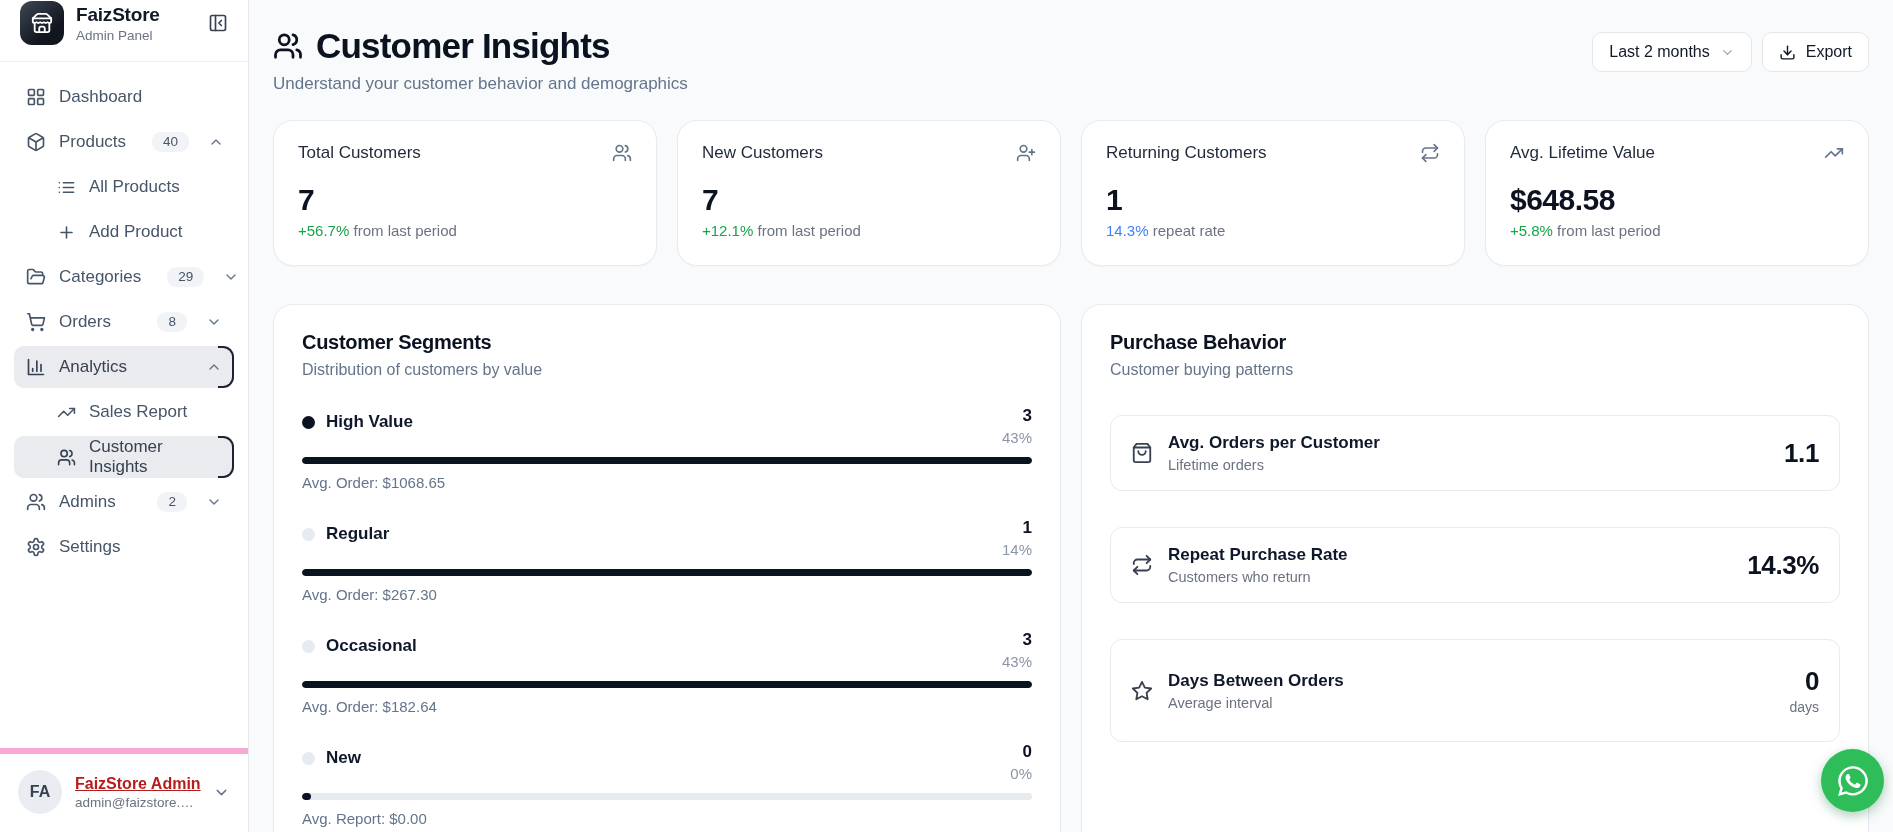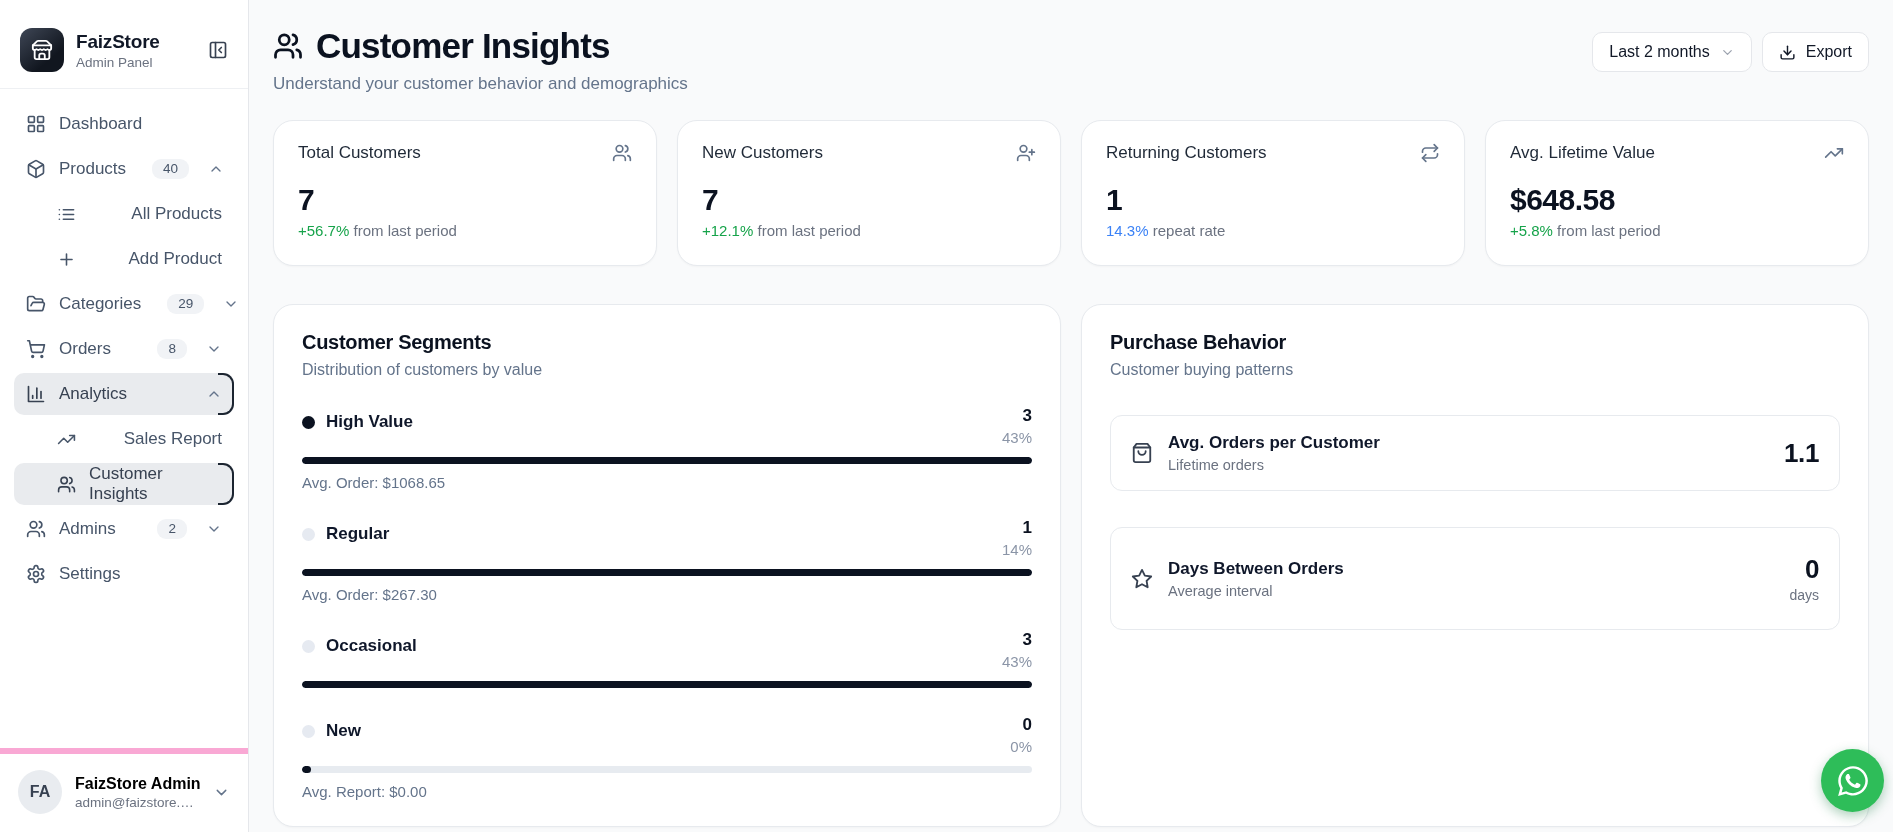--- a/index.html
+++ b/index.html
@@ -14,42 +14,42 @@
   .icon { flex:0 0 auto; }
 
   
   .sidebar {
     width:249px; height:832px; background:#ffffff;
     border-right:1px solid #e5e7eb;
     display:flex; flex-direction:column;
   }
   .sb-header {
     display:flex; align-items:center; gap:12px;
-    padding:28px 18px 16px 20px;
+    padding:1px 18px 16px 20px;
     border-bottom:1px solid #eef0f3;
   }
   .logo-box {
     width:44px; height:44px; border-radius:12px;
     background:linear-gradient(140deg,#3f4756 0%,#11161f 70%);
     display:flex; align-items:center; justify-content:center; color:#fff;
   }
   .sb-title-wrap { flex:1; min-width:0; }
   .sb-title { font-size:19px; font-weight:700; color:#111827; letter-spacing:-0.2px; }
   .sb-subtitle { font-size:13.5px; color:#6b7280; margin-top:2px; }
   .collapse-btn { color:#374151; cursor:pointer; padding:2px; }
 
   .sb-nav { padding:14px 14px 10px 14px; display:flex; flex-direction:column; gap:3px; }
   .nav-item {
     display:flex; align-items:center; gap:13px;
     height:42px; padding:0 12px; border-radius:10px;
     color:#475569; font-size:17px; cursor:pointer; position:relative;
   }
   .nav-item .lbl { flex:0 1 auto; }
   .nav-item .spacer { flex:1; }
-  .nav-sub { padding-left:43px;justify-content:space-between; }
+  .nav-sub { padding-left:43px; }
   .nav-item.active-pill { background:#e9ebee; color:#374151; }
   .nav-item.active-pill::after {
     content:""; position:absolute; top:0; right:0; bottom:0; width:14px;
     border:2.5px solid #1b2430; border-left:none;
     border-radius:0 11px 11px 0;
   }
   .badge {
     background:#f1f3f6; color:#475569; font-size:13.5px;
     padding:3px 11px; border-radius:9px; line-height:1;
   }
@@ -59,21 +59,21 @@
     margin-top:auto; border-top:6px solid #f9a8d4;
     padding:16px 18px 18px 18px;
     display:flex; align-items:center; gap:13px; cursor:pointer;
   }
   .avatar {
     width:44px; height:44px; border-radius:50%;
     background:#e9ecf0; color:#374151; font-size:16px; font-weight:600;
     display:flex; align-items:center; justify-content:center;
   }
   .user-meta { flex:1; min-width:0; }
-  .user-name { font-size:16px; font-weight:700; color:#000000; white-space:nowrap; }
+  .user-name { font-size:16px; font-weight:700; color:#b91c1c; white-space:nowrap;text-decoration:underline; }
   .user-email { font-size:13.5px; color:#6b7280; margin-top:2px; white-space:nowrap; overflow:hidden; text-overflow:ellipsis; }
 
   
   .main { flex:1; padding:26px 24px 0 24px; position:relative; overflow:hidden; }
   .page-header { display:flex; align-items:flex-start; justify-content:space-between; }
   .title-row { display:flex; align-items:center; gap:13px; color:#0b1220; }
   .page-title { font-size:35px; font-weight:700; letter-spacing:-0.8px; color:#0b1220; }
   .page-subtitle { font-size:17px; color:#64748b; margin-top:8px; }
   .header-controls { display:flex; gap:10px; margin-top:6px; }
   .ctrl-btn {
@@ -460,20 +460,21 @@
             <span class="seg-name">Occasional</span>
           </div>
           <div class="seg-nums">
             <div class="seg-count">3</div>
             <div class="seg-pct">43%</div>
           </div>
         </div>
         <div class="seg-bar">
             <div class="seg-fill" style="width: 100%; background: rgb(11, 18, 32);"></div>
           </div>
+        <div class="seg-avg">Avg. Order: $182.64</div>
       </div>
 
       <div class="seg-row">
         <div class="seg-head">
           <div class="seg-name-wrap">
             <span class="seg-dot" style="background: rgb(230, 234, 241);"></span>
             <span class="seg-name">New</span>
           </div>
           <div class="seg-nums">
             <div class="seg-count">0</div>
@@ -501,20 +502,37 @@
           </span>
         <div class="bhv-meta">
           <div class="bhv-label">Avg. Orders per Customer</div>
           <div class="bhv-sub">Lifetime orders</div>
         </div>
         <div class="bhv-val-wrap">
           <div class="bhv-value">1.1</div>
         </div>
       </div>
 
+      <div class="bhv-row">
+        <span class="bhv-icon">
+            <svg width="22" height="22" viewBox="0 0 24 24" fill="none" stroke="currentColor" stroke-width="2" stroke-linecap="round" stroke-linejoin="round">
+              <path d="m17 2 4 4-4 4"></path>
+              <path d="M3 11v-1a4 4 0 0 1 4-4h14"></path>
+              <path d="m7 22-4-4 4-4"></path>
+              <path d="M21 13v1a4 4 0 0 1-4 4H3"></path>
+            </svg>
+          </span>
+        <div class="bhv-meta">
+          <div class="bhv-label">Repeat Purchase Rate</div>
+          <div class="bhv-sub">Customers who return</div>
+        </div>
+        <div class="bhv-val-wrap">
+          <div class="bhv-value">14.3%</div>
+        </div>
+      </div>
 
       <div class="bhv-row tall">
         <span class="bhv-icon">
             <svg width="22" height="22" viewBox="0 0 24 24" fill="none" stroke="currentColor" stroke-width="2" stroke-linecap="round" stroke-linejoin="round">
               <polygon points="12 2 15.09 8.26 22 9.27 17 14.14 18.18 21.02 12 17.77 5.82 21.02 7 14.14 2 9.27 8.91 8.26 12 2"></polygon>
             </svg>
           </span>
         <div class="bhv-meta">
           <div class="bhv-label">Days Between Orders</div>
           <div class="bhv-sub">Average interval</div>

